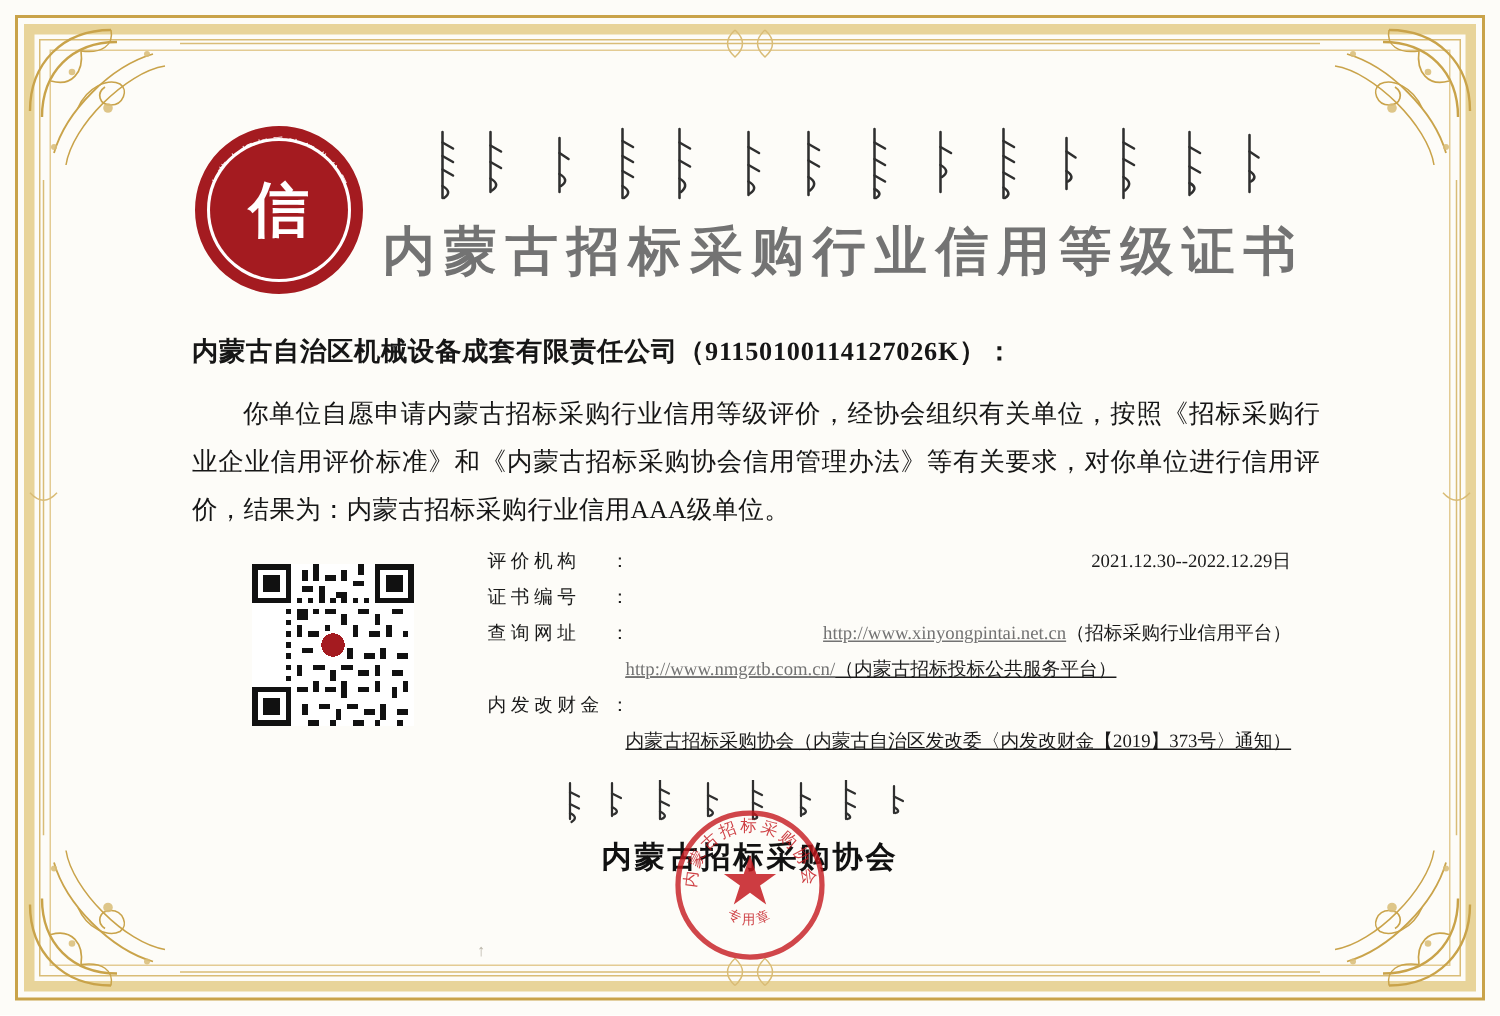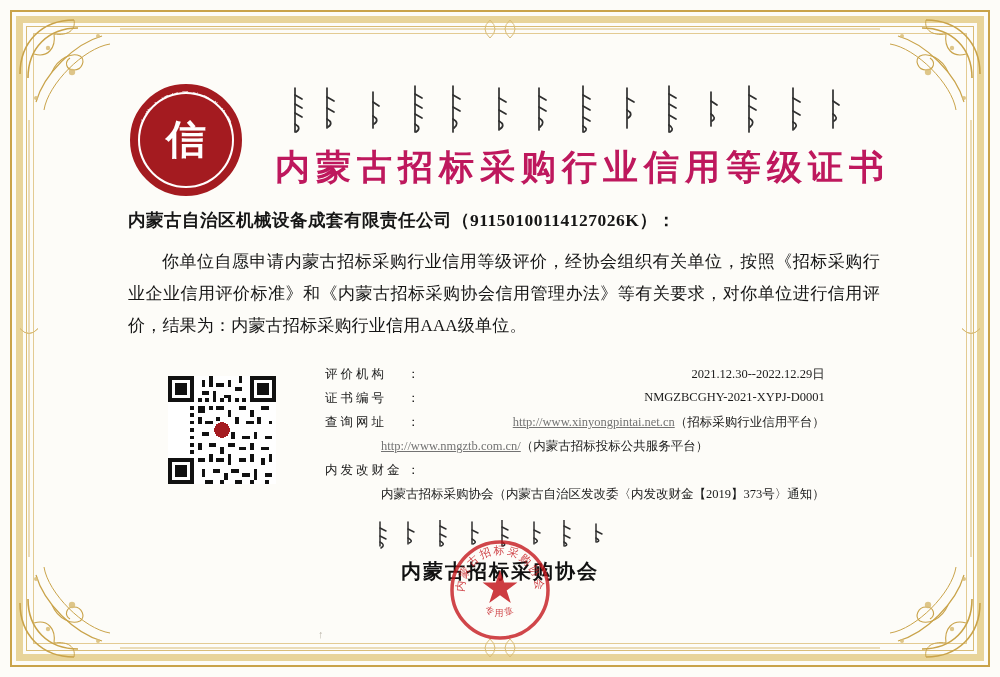--- a/index.html
+++ b/index.html
@@ -120,32 +120,32 @@
     text-align: center;
     color: #2b2b2b;
     overflow: hidden;
   }
   .mongolian-line svg { display:block; margin: 0 auto; }
   .cert-title {
     font-family: Liberation Serif, serif;
     font-size: 35px;
     font-weight: bold;
     letter-spacing: 6px;
-    color: #be185d;
-    text-align: right;
+    color: #737373;
+    text-align: left;
     margin-top: 6px;
     white-space: nowrap;
   }
 
   
   .body-block {
     position: absolute;
     left: 128px;
     right: 120px;
-    top: 208px;
+    top: 222px;
     color: #161616;
     font-family: "Liberation Serif", serif;
   }
   .recipient {
     font-size: 17.5px;
     font-weight: bold;
     letter-spacing: 0.5px;
     margin-bottom: 14px;
     white-space: nowrap;
   }
@@ -173,23 +173,24 @@
     white-space: nowrap;
   }
   .detail-label {
     width: 82px;
     flex: 0 0 82px;
     letter-spacing: 3px;
   }
   .detail-sep { width: 10px; flex: 0 0 10px; text-align: center; }
   .detail-value { flex: 1 1 auto; text-align: right; }
   .detail-sub {
-    margin-left: 56px;
+    margin-left: 92px;
     margin-bottom: 7px;
     white-space: nowrap;
+    text-decoration: underline;
   }
   .link { color: #737373; text-decoration: underline; }
 
   
   .qr {
     position: absolute;
     left: 168px;
     top: 376px;
     width: 108px;
     height: 108px;
@@ -593,21 +594,20 @@
 
     <div class="detail-row">
       <span class="detail-label">评价机构</span>
       <span class="detail-sep">：</span>
       <span class="detail-value">2021.12.30--2022.12.29日</span>
     </div>
 
     <div class="detail-row">
       <span class="detail-label">证书编号</span>
       <span class="detail-sep">：</span>
-      <span class="detail-value mono">NMGZBCGHY-2021-XYPJ-D0001</span>
     </div>
 
     <div class="detail-row">
       <span class="detail-label">查询网址</span>
       <span class="detail-sep">：</span>
       <span class="detail-value">
         <span class="link">http://www.xinyongpintai.net.cn</span><span>（招标采购行业信用平台）</span>
       </span>
     </div>
 

